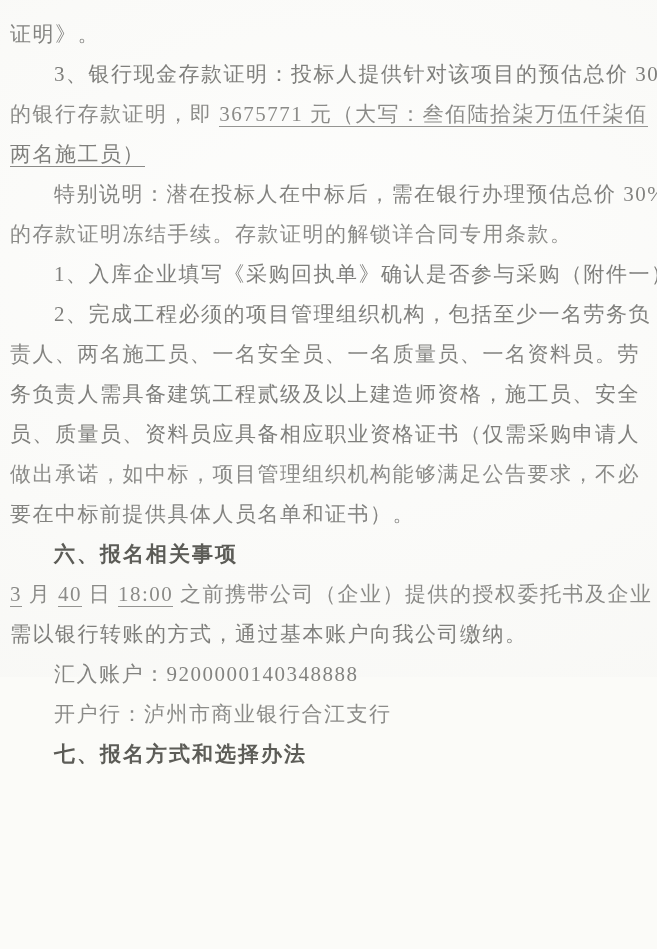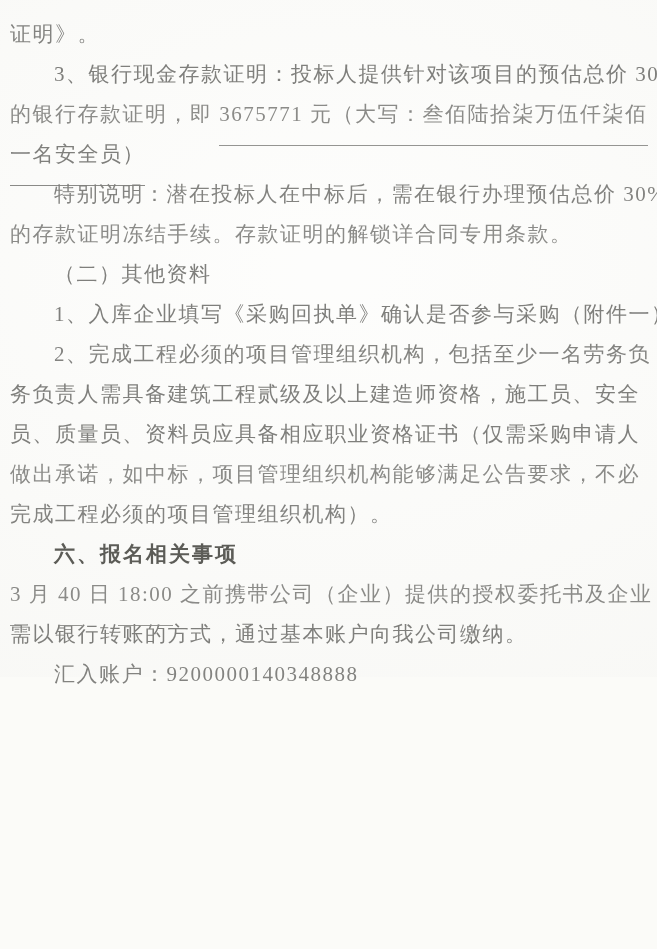--- a/index.html
+++ b/index.html
@@ -40,39 +40,41 @@
     letter-spacing: 2px;
   }
   .indent-0 { padding-left: 0; }
   .indent-2 { padding-left: 44px; }
   
   .line:nth-child(3n)   { opacity: 0.90; }
   .line:nth-child(4n+1) { opacity: 0.96; }
   .seg { display: inline; }
   .seg.underline {
     border-bottom: 1.4px solid var(--underline-color, #8a8a87);
-    padding-bottom: 19px;
+    padding-bottom: 0;
   }
 </style>
 </head>
 <body>
 
 <div class="page">
   <div class="doc-lines" id="doc-lines">
       <div class="line body indent-0"><span class="seg">证明》。</span></div>
       <div class="line body indent-2"><span class="seg">3、银行现金存款证明：投标人提供针对该项目的预估总价 30%</span></div>
       <div class="line body indent-0"><span class="seg">的银行存款证明，即 </span><span class="seg underline">3675771 元（大写：叁佰陆拾柒万伍仟柒佰</span></div>
-      <div class="line body indent-0"><span class="seg underline">一名安全员）</span></div>
+      <div class="line body indent-0"><span class="seg underline">两名施工员）</span></div>
       <div class="line body indent-2"><span class="seg">特别说明：潜在投标人在中标后，需在银行办理预估总价 30%</span></div>
       <div class="line body indent-0"><span class="seg">的存款证明冻结手续。存款证明的解锁详合同专用条款。</span></div>
-      <div class="line body indent-2"><span class="seg">（二）其他资料</span></div>
       <div class="line body indent-2"><span class="seg">1、入库企业填写《采购回执单》确认是否参与采购（附件一）。</span></div>
       <div class="line body indent-2"><span class="seg">2、完成工程必须的项目管理组织机构，包括至少一名劳务负</span></div>
+      <div class="line body indent-0"><span class="seg">责人、两名施工员、一名安全员、一名质量员、一名资料员。劳</span></div>
       <div class="line body indent-0"><span class="seg">务负责人需具备建筑工程贰级及以上建造师资格，施工员、安全</span></div>
       <div class="line body indent-0"><span class="seg">员、质量员、资料员应具备相应职业资格证书（仅需采购申请人</span></div>
       <div class="line body indent-0"><span class="seg">做出承诺，如中标，项目管理组织机构能够满足公告要求，不必</span></div>
-      <div class="line body indent-0"><span class="seg">完成工程必须的项目管理组织机构）。</span></div>
+      <div class="line body indent-0"><span class="seg">要在中标前提供具体人员名单和证书）。</span></div>
       <div class="line heading indent-2"><span class="seg">六、报名相关事项</span></div>
       <div class="line body indent-0"><span class="seg underline">3</span><span class="seg"> 月 </span><span class="seg underline">40</span><span class="seg"> 日 </span><span class="seg underline">18:00</span><span class="seg"> 之前携带公司（企业）提供的授权委托书及企业</span></div>
       <div class="line body indent-0"><span class="seg">需以银行转账的方式，通过基本账户向我公司缴纳。</span></div>
       <div class="line body indent-2"><span class="seg">汇入账户：9200000140348888</span></div>
+      <div class="line body indent-2"><span class="seg">开户行：泸州市商业银行合江支行</span></div>
+      <div class="line heading indent-2"><span class="seg">七、报名方式和选择办法</span></div>
     </div>
 </div>
 
 </body></html>

